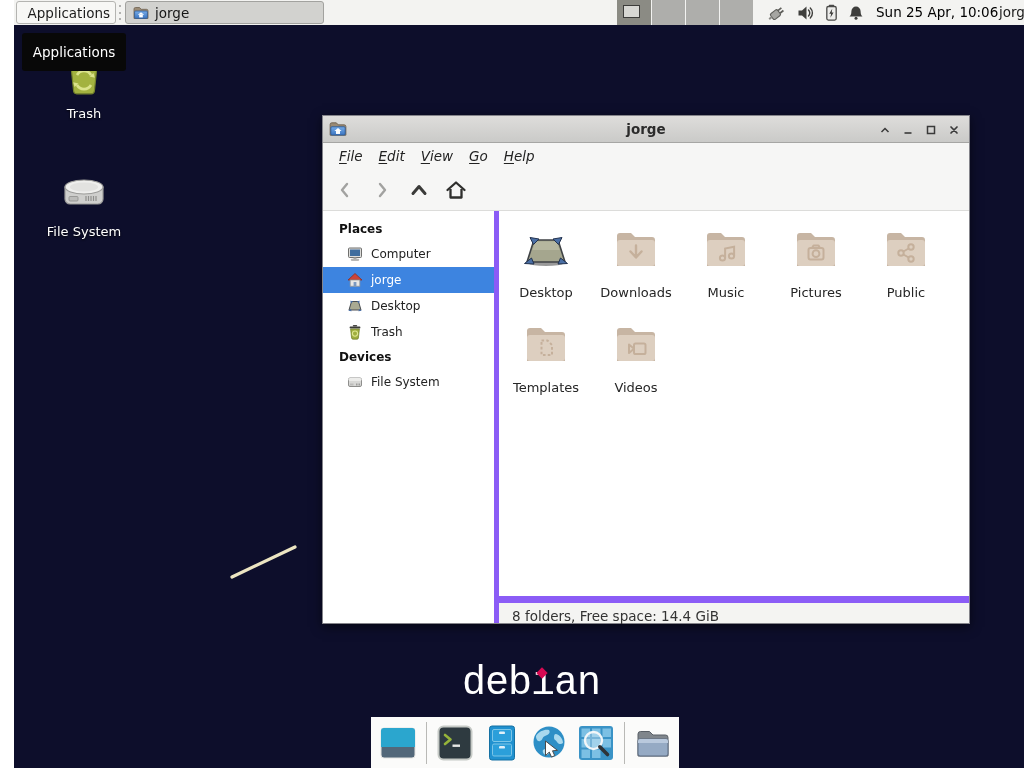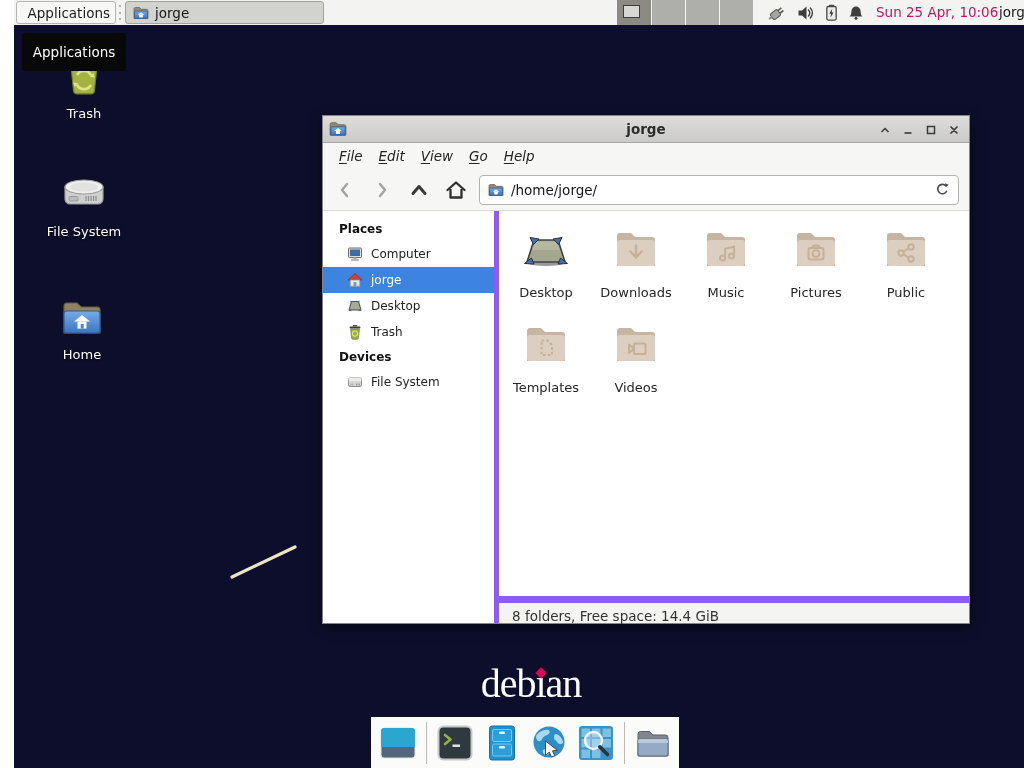--- a/index.html
+++ b/index.html
@@ -17,21 +17,21 @@
   .tl-handle i { width:2px; height:2px; background:#9d9d9a; border-radius:50%; }
   .task-btn { position:absolute; left:111px; top:1px; height:23px; width:199px; background:#d2d2cf;
     border:1px solid #a2a29f; border-radius:3px; display:flex; align-items:center; gap:6px; padding:0 7px;
     font-size:13.5px; color:#161616; }
   .pager { position:absolute; left:603px; top:0; height:25px; display:flex; }
   .pager .ws { width:34px; height:25px; background:#aeaeab; border-left:1px solid #f3f3f1; position:relative; }
   .pager .ws:first-child { background:#8b8b84; border-left:none; }
   .pager .ws .win { position:absolute; left:6px; top:5px; width:17px; height:13px; background:#d7d7d3; border:1px solid #3c3c3a; }
   .tray { position:absolute; left:752px; top:0; height:25px; display:flex; align-items:center; gap:9px; }
   .tray .ticon { display:flex; align-items:center; justify-content:center; }
-  .clock { position:absolute; left:862px; top:0; height:25px; line-height:25px; font-size:13.5px; color:#be185d; }
+  .clock { position:absolute; left:862px; top:0; height:25px; line-height:25px; font-size:13.5px; color:#000000; }
   .user { position:absolute; left:985px; top:0; height:25px; line-height:25px; font-size:13.5px; color:#1a1a1a; }
 
   
   .tooltip { left:8px; top:33px; width:104px; height:38px; background:#080808; color:#fff; border-radius:3px;
     display:flex; align-items:center; justify-content:center; font-size:13.5px; z-index:60; }
 
   
   .dicon { width:100px; display:flex; flex-direction:column; align-items:center; z-index:5; }
   .dicon .lbl { margin-top:6px; font-size:13px; color:#ffffff; text-shadow:0 1px 2px rgba(0,0,0,.9); text-align:center; }
 
@@ -59,21 +59,21 @@
   .sb-item.selected { background:#3d84e0; color:#fff; }
   .rightpane { flex:1; display:flex; flex-direction:column; min-width:0; }
   .iconview { flex:1; background:#fff; padding:14px 0 0 2px; }
   .grid { display:grid; grid-template-columns:repeat(5,90px); grid-auto-rows:95px; }
   .fcell { display:flex; flex-direction:column; align-items:center; }
   .fcell .flbl { margin-top:12px; font-size:13px; color:#262626; text-align:center; }
   .statusbar { height:27px; flex:0 0 27px; background:#f4f4f2; border-top:7px solid #8b5cf6; line-height:26px;
     padding-left:13px; font-size:13.5px; color:#333; }
 
   
-  .wordmark { left:447px; top:660px; width:140px; color:#fff; font-family:Liberation Serif, serif;
+  .wordmark { left:447px; top:660px; width:140px; color:#fff; font-family:Liberation Mono, monospace;
     font-size:40px; line-height:48px; letter-spacing:-1px; text-align:center; }
   .wordmark .iwrap { position:relative; display:inline-block; }
   .wordmark .diamond { position:absolute; left:50%; top:9px; width:8px; height:8px; background:#d70a53;
     transform:translateX(-50%) rotate(45deg); }
 
   
   .dock { left:357px; top:717px; width:308px; height:51px; background:#fbfbfa; display:flex; align-items:center;
     justify-content:center; gap:9px; }
   .dock .ditem { width:38px; height:38px; display:flex; align-items:center; justify-content:center; }
   .dock .dsep { width:1px; height:42px; background:#b9b9b6; }
@@ -369,26 +369,20 @@
         <use href="#sym-trash48"></use>
       </svg>
     <div class="lbl">Trash</div>
   </div>
   <div class="abs dicon" style="left:20px; top:170px;">
     <svg width="48" height="48">
         <use href="#sym-drive48"></use>
       </svg>
     <div class="lbl">File System</div>
   </div>
-  <div class="abs dicon" style="left:18px; top:293px;">
-    <svg width="48" height="48">
-        <use href="#sym-homefolder48"></use>
-      </svg>
-    <div class="lbl">Home</div>
-  </div>
 
   <svg class="abs" style="left:214px; top:543px;" width="72" height="38">
     <line x1="4" y1="34" x2="67" y2="4" stroke="#ece5c2" stroke-width="3.2" stroke-linecap="round"></line>
   </svg>
 
   <div class="abs window">
     <div class="titlebar">
       <span class="wicon">
         <svg width="18" height="18">
             <use href="#sym-homefolder16"></use>
@@ -441,31 +435,20 @@
       <span class="tbtn">
           <svg width="20" height="20">
             <use href="#sym-up"></use>
           </svg>
         </span>
       <span class="tbtn">
           <svg width="22" height="22">
             <use href="#sym-house"></use>
           </svg>
         </span>
-      <div class="locbar">
-        <svg width="16" height="16">
-            <use href="#sym-homefolder16"></use>
-          </svg>
-        <span class="ptext">/home/jorge/</span>
-        <span style="display:flex">
-            <svg width="15" height="15">
-              <use href="#sym-reload"></use>
-            </svg>
-          </span>
-      </div>
     </div>
 
     <div class="content">
       <div class="sidebar">
         <div class="sb-header">Places</div>
         <div class="sb-item">
           <svg width="16" height="16">
               <use href="#sym-computer16"></use>
             </svg>
           <span>Computer</span>

